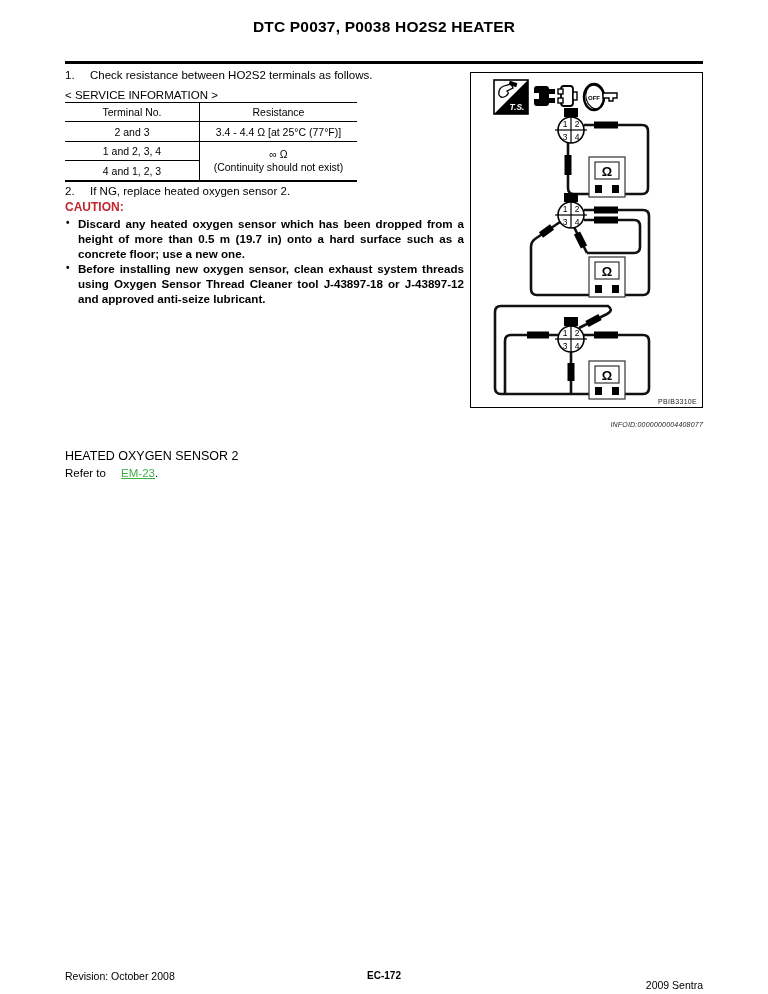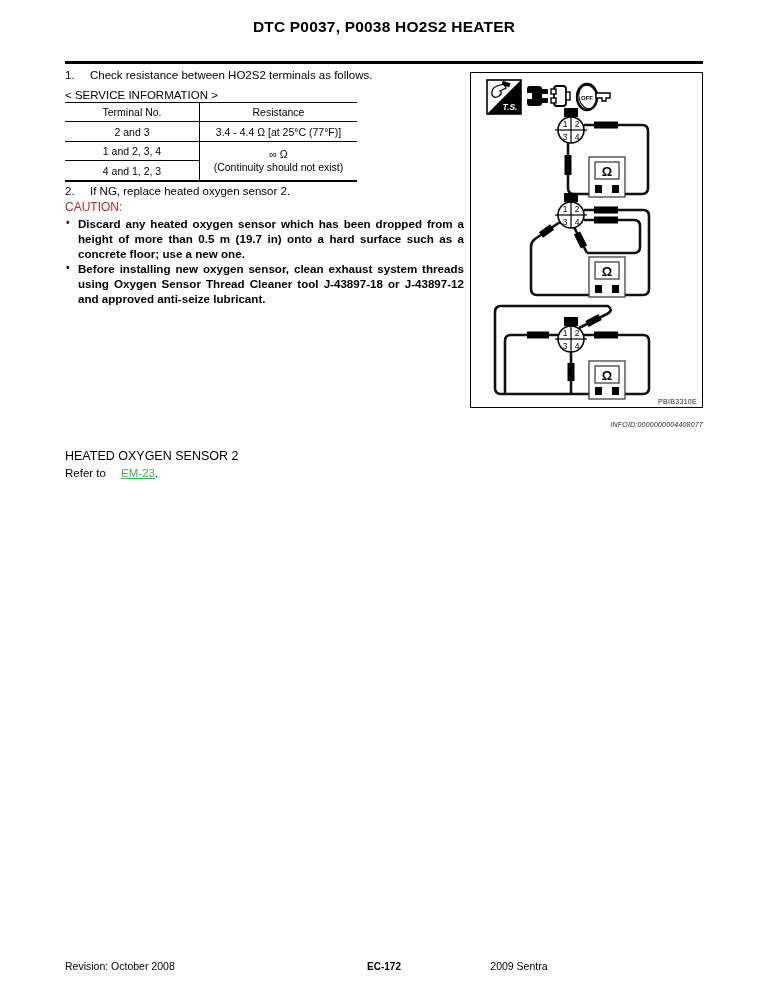--- a/index.html
+++ b/index.html
@@ -24,47 +24,47 @@
              display:grid;grid-template-columns:135px 157px;
              grid-template-rows:19px 20px 19px 19px;
              font-size:10.5px;}
   .res-table .cell{display:flex;align-items:center;justify-content:center;}
   .c-r{border-right:1px solid #000;}
   .c-b{border-bottom:1px solid #000;}
   .merged{grid-column:2;grid-row:3 / span 2;flex-direction:column;line-height:13px;}
 
   
   .caution{position:absolute;top:200px;left:65px;width:399px;}
-  .caution .label{font-size:12px;font-weight:normal;}
+  .caution .label{font-size:12px;font-weight:bold;}
   .caution ul{margin:2px 0 0 0;padding:0;list-style:none;}
   .caution li{position:relative;padding-left:13px;font-size:11.6px;font-weight:bold;
               line-height:15px;text-align:justify;margin-bottom:0px;}
   .caution li .blt{position:absolute;left:1px;top:-1px;font-size:10px;}
 
   
   .figure{position:absolute;top:72px;left:470px;width:233px;height:336px;
           border:1.5px solid #000;background:#fff;box-sizing:border-box;}
-  .figure .icons{position:absolute;top:6px;left:15px;display:flex;gap:3px;align-items:flex-start;justify-content:space-between;}
+  .figure .icons{position:absolute;top:6px;left:22px;display:flex;gap:3px;align-items:flex-start;justify-content:space-between;}
   .fig-code{position:absolute;right:5px;bottom:2px;font-size:7px;color:#222;letter-spacing:.3px;}
   .circuits{position:absolute;top:0;left:0;}
 
   
   .removal-h{position:absolute;top:413px;left:65px;font-size:16px;}
   .infoid{position:absolute;top:421px;left:403px;width:300px;text-align:right;
           font-size:7px;font-style:italic;color:#222;letter-spacing:.2px;}
   .sub-h{position:absolute;top:449px;left:65px;font-size:12.5px;}
   .refer{position:absolute;top:467px;left:65px;font-size:11.5px;}
   .refer a{text-decoration:underline;cursor:pointer;padding-left:12px;}
 
   
   .footer{position:absolute;top:960px;left:65px;width:638px;display:flex;
           align-items:center;font-size:10.5px;}
   .footer .left{flex:1;text-align:left;}
   .footer .mid{flex:1;text-align:center;font-size:10px;font-weight:bold;}
-  .footer .right{flex:1;}
+  .footer .right{flex:1;text-align:right;margin-top:19px;}
 </style>
 </head>
 <body>
 
 <div class="page">
 
   <div class="title">DTC P0037, P0038 HO2S2 HEATER</div>
 
   <div class="subhead">
     <span>&lt; SERVICE INFORMATION &gt;</span>

